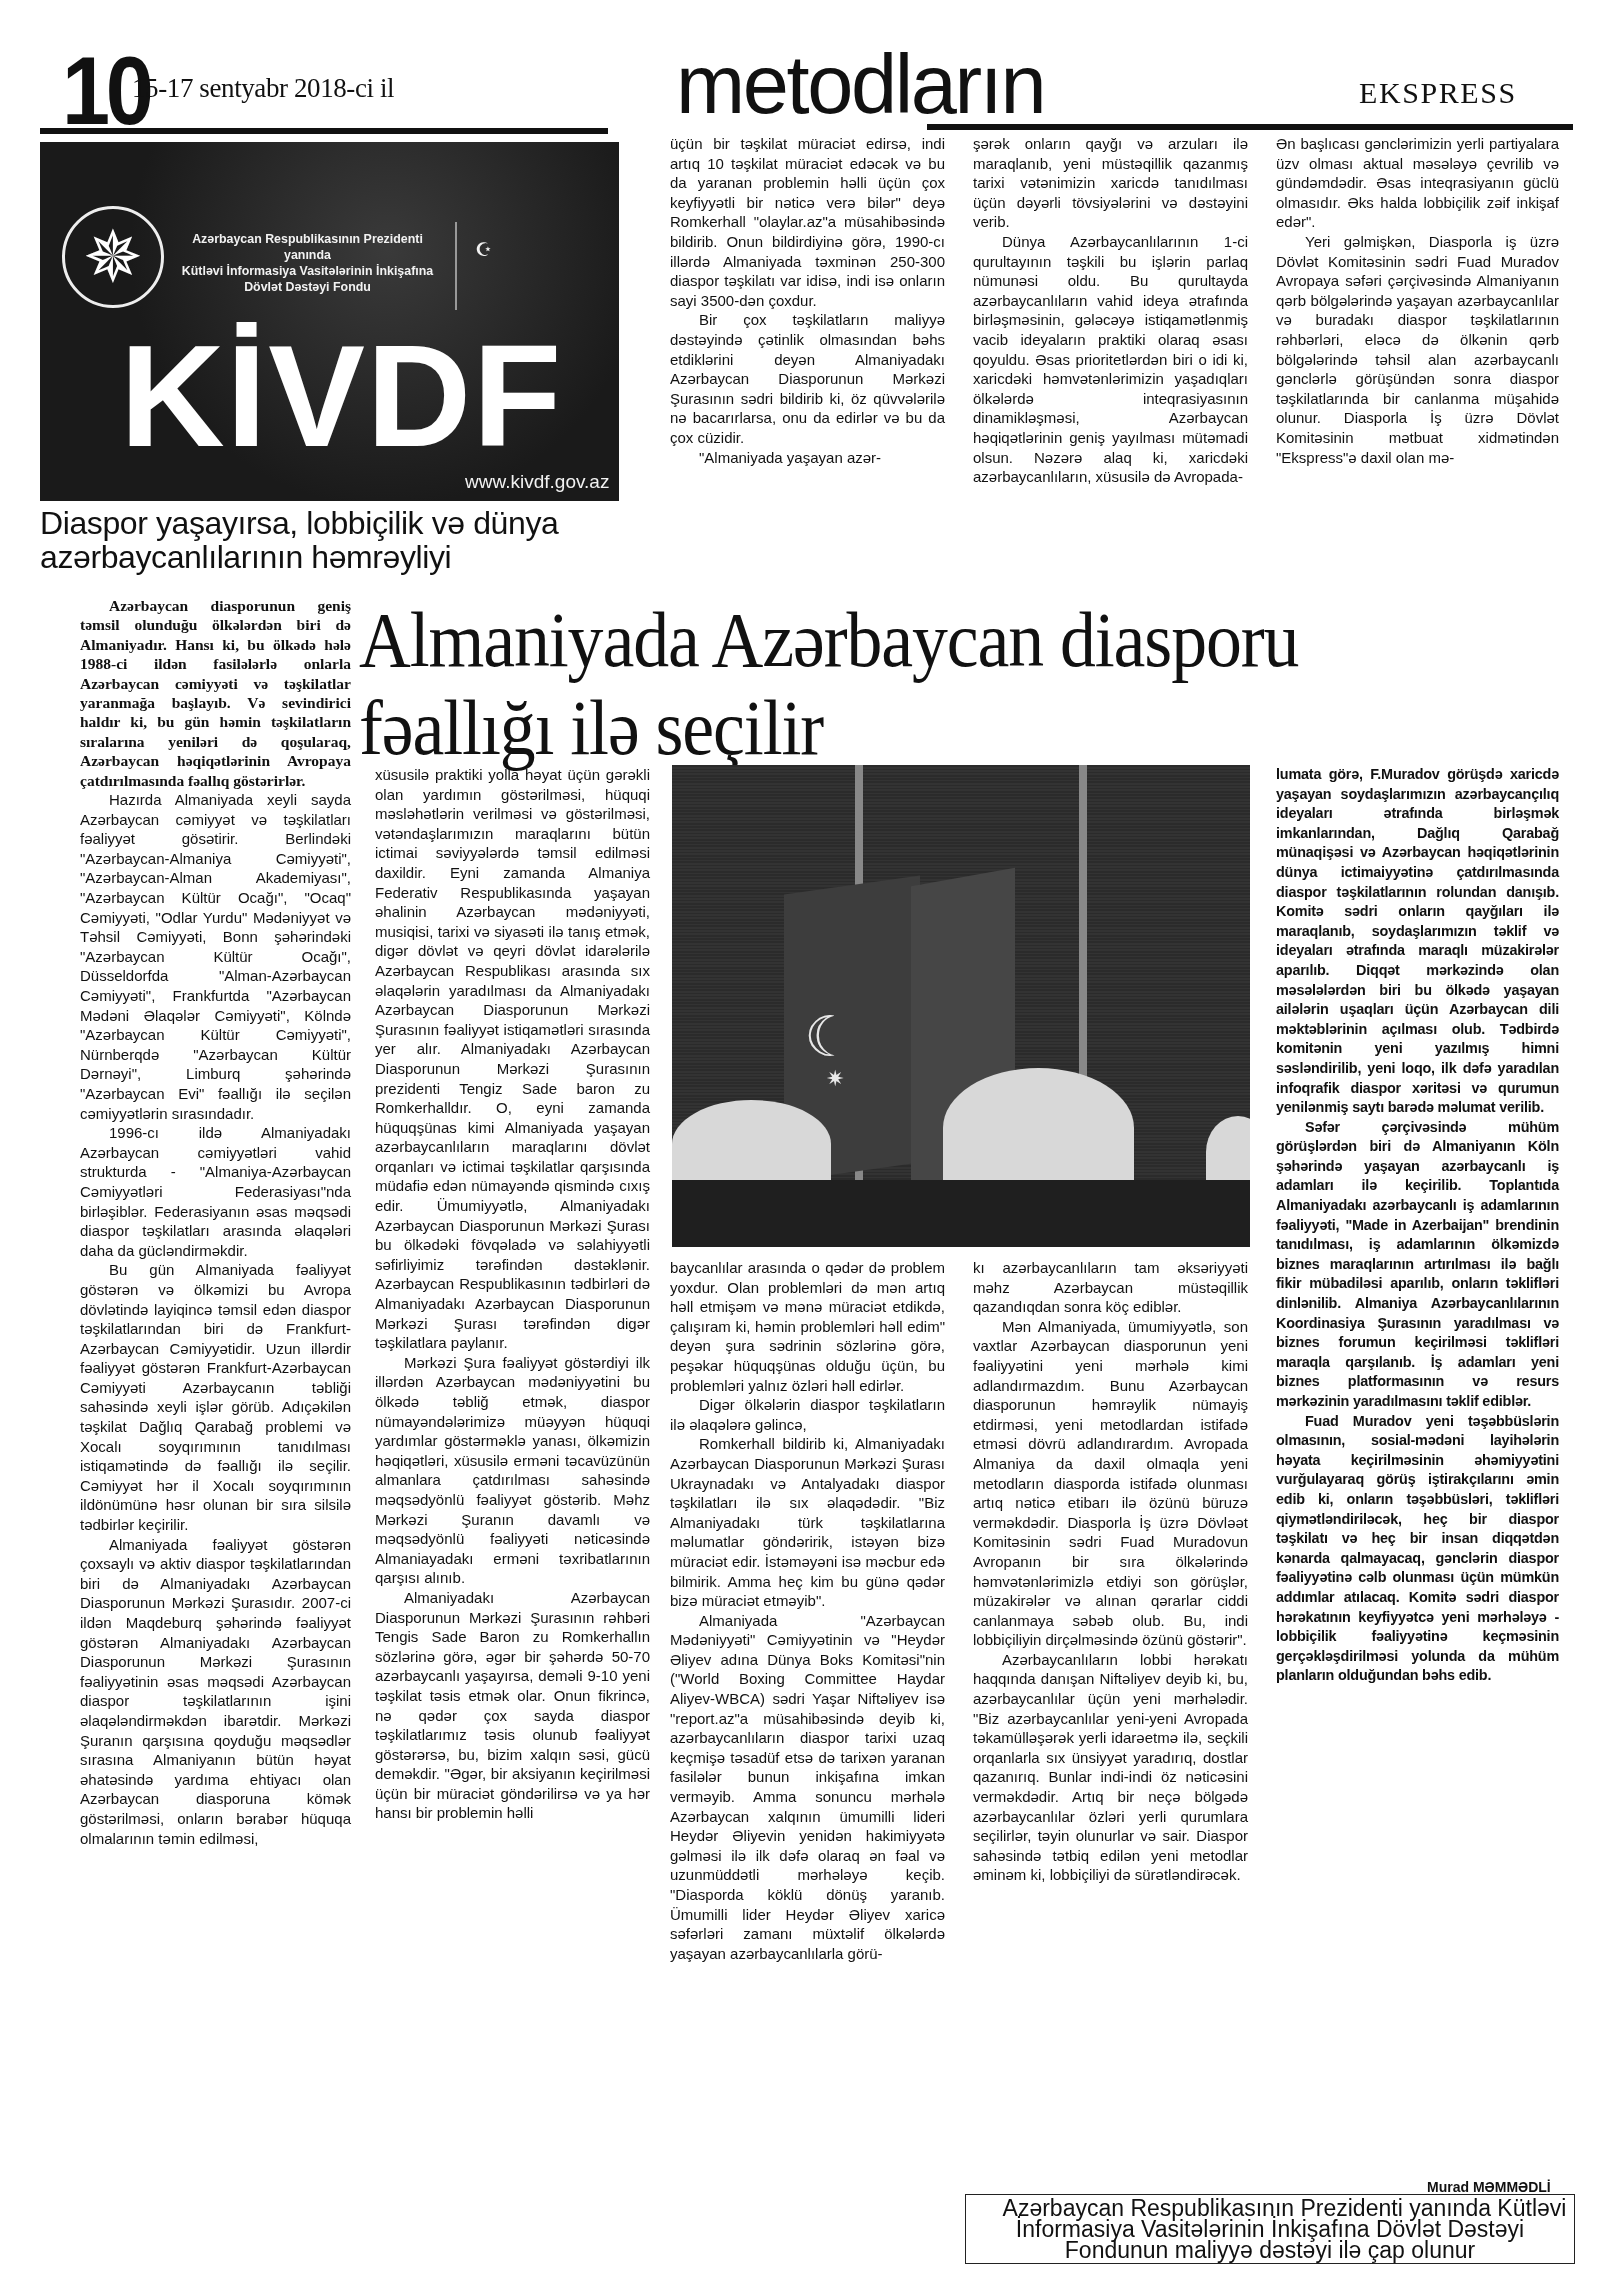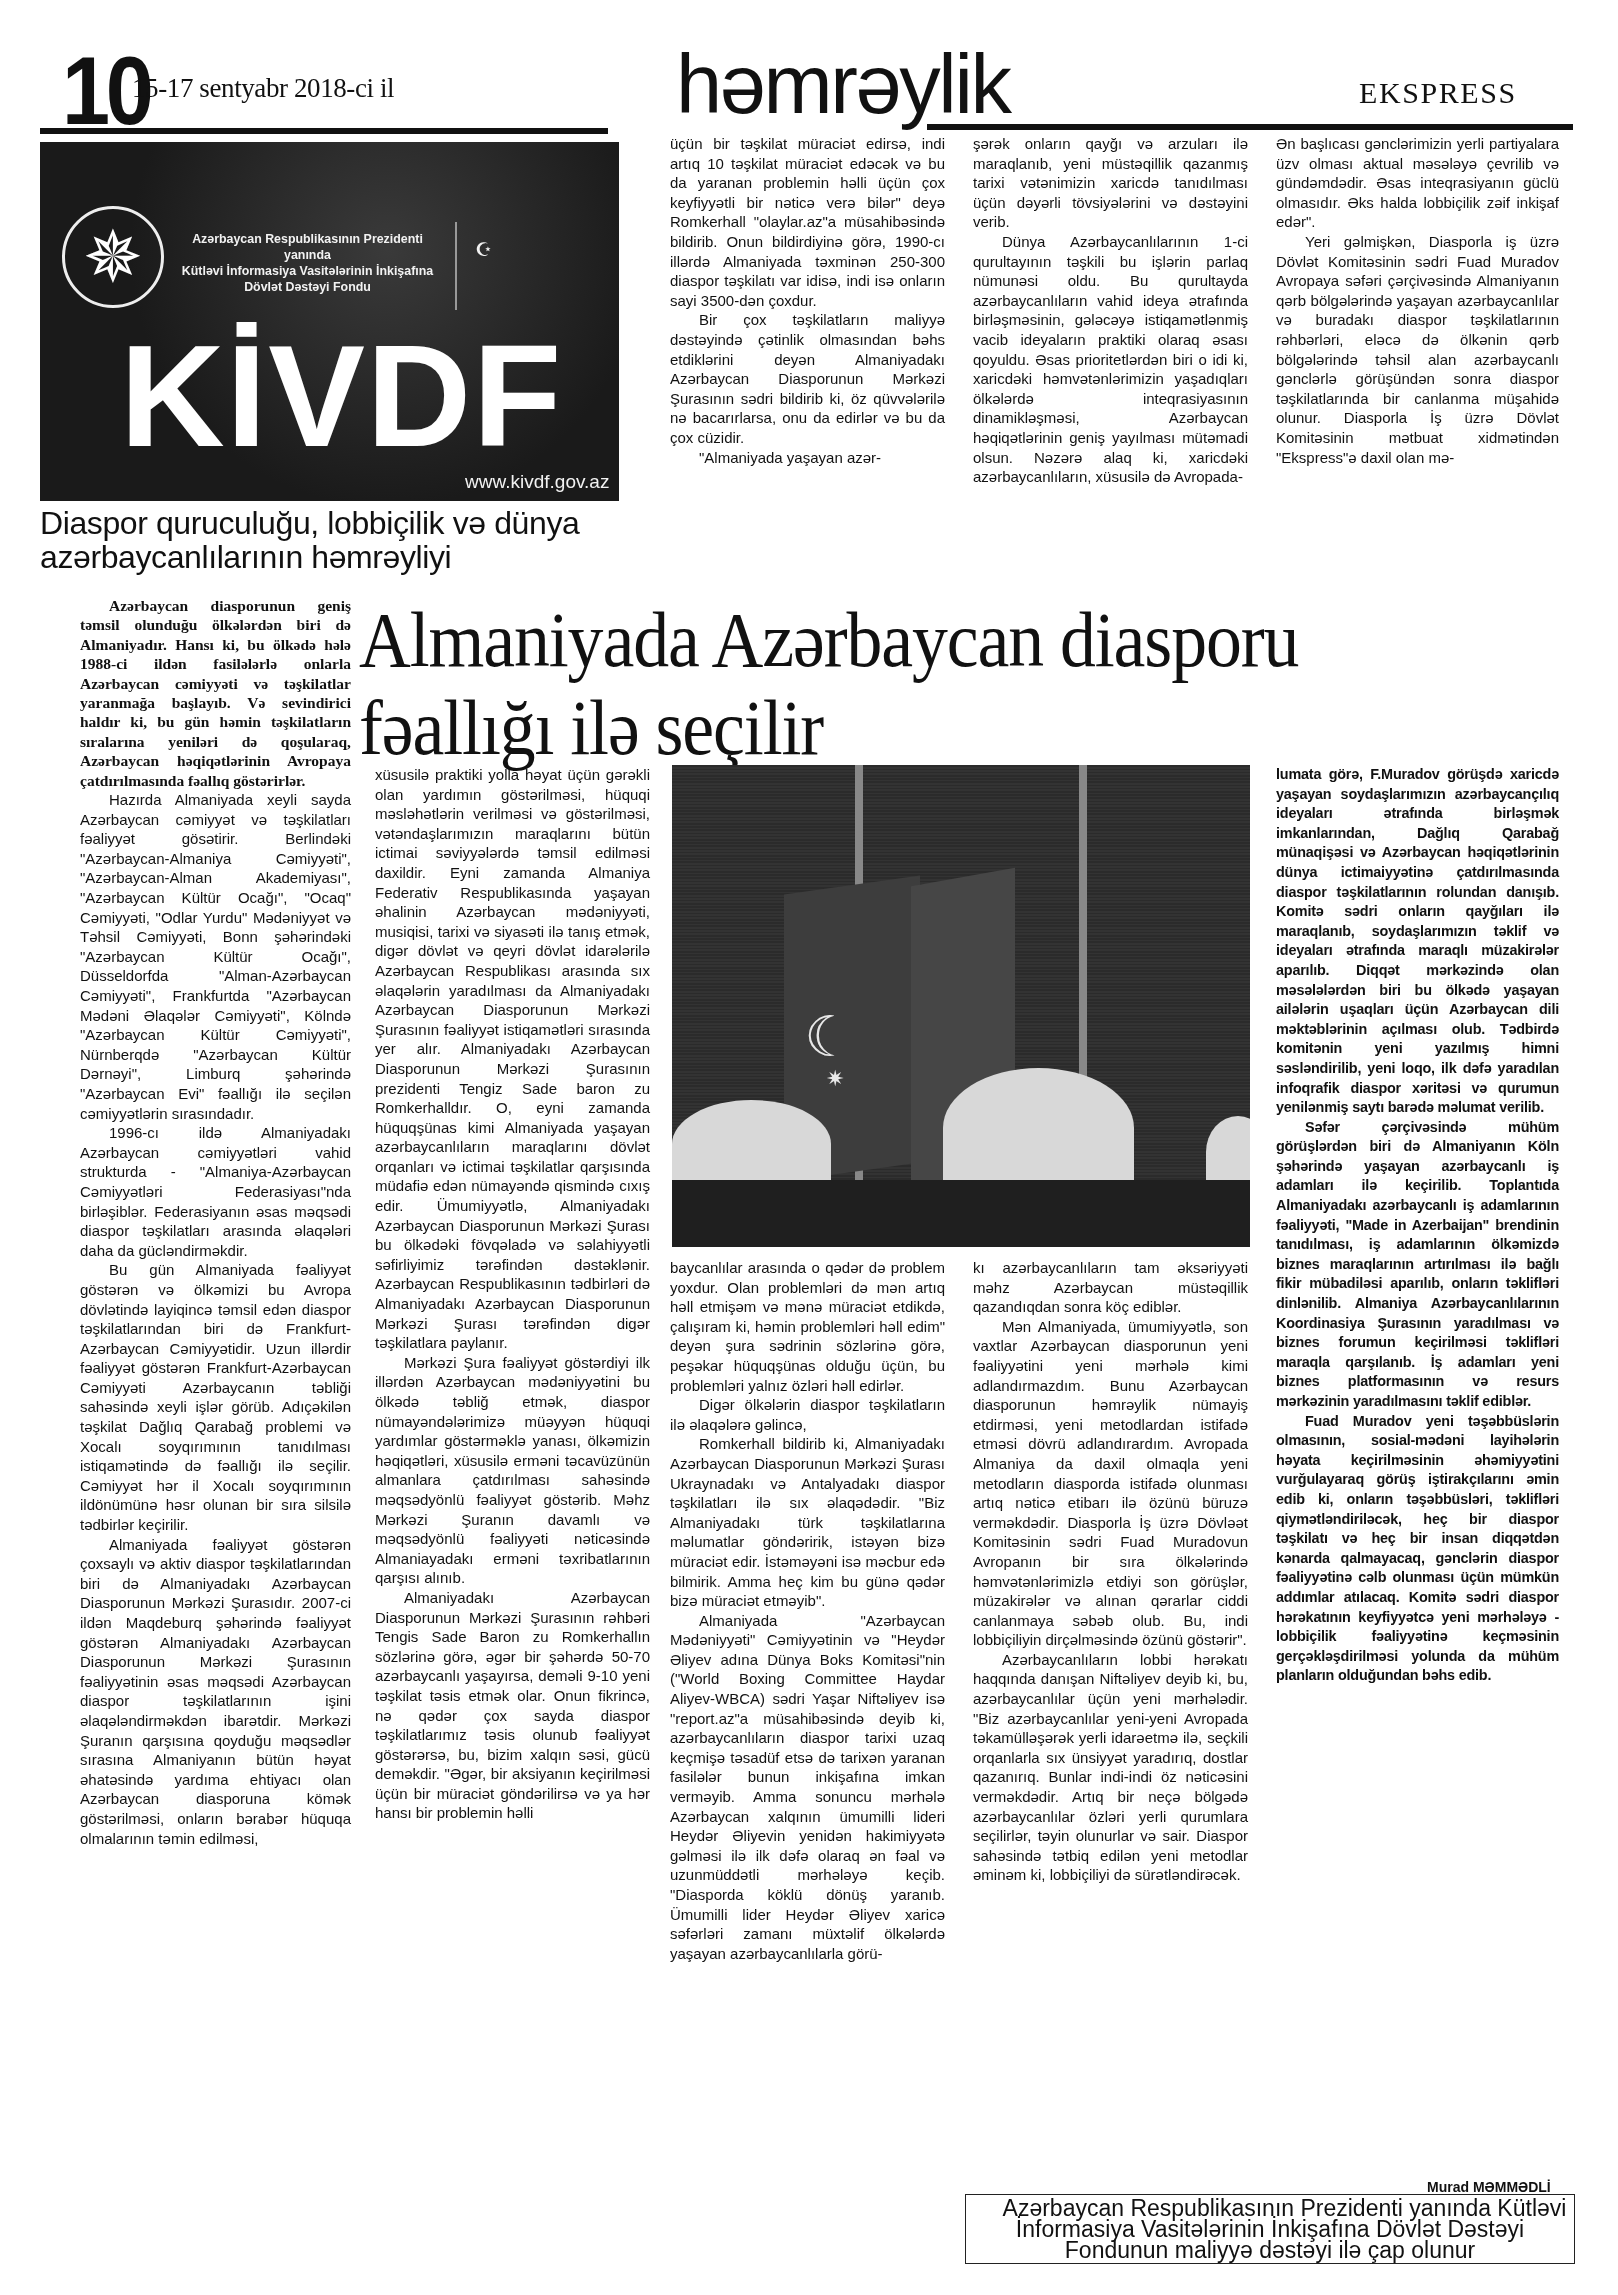--- a/index.html
+++ b/index.html
@@ -47,41 +47,41 @@
   .photo .table { left: 0; top: 415px; width: 578px; height: 68px; background: #1f1f1f; }
 
   .byline { left: 1427px; top: 2179px; font-family: "Liberation Sans", sans-serif; font-weight: 700; font-size: 14px; }
   .footer-box { left: 965px; top: 2194px; width: 610px; height: 70px; border: 1.6px solid #222; padding: 3.2px 6.4px; box-sizing: border-box; font-family: "Liberation Sans", sans-serif; font-size: 23px; line-height: 21px; text-indent: 29px; text-align: center; }
 </style>
 </head>
 <body>
 
 <div class="abs pagenum">10</div>
 <div class="abs date">15-17 sentyabr 2018-ci il</div>
-<div class="abs section-title">həmrəylik</div>
+<div class="abs section-title">metodların</div>
 <div class="abs brand">EKSPRESS</div>
 <div class="abs rule-left"></div>
 <div class="abs rule-right"></div>
 
 <div class="abs ad">
   <div class="abs ad-emblem">
     <div class="abs ad-emblem-star">✵</div>
   </div>
   <div class="abs ad-org">
     <div>Azərbaycan Respublikasının Prezidenti yanında</div>
     <div>Kütləvi İnformasiya Vasitələrinin İnkişafına</div>
     <div>Dövlət Dəstəyi Fondu</div>
   </div>
   <div class="abs ad-divider"></div>
   <div class="abs ad-crescent">☪</div>
   <div class="abs ad-logo">KİVDF</div>
   <div class="abs ad-url">www.kivdf.gov.az</div>
 </div>
 
-<div class="abs kicker">Diaspor quruculuğu, lobbiçilik və dünya azərbaycanlılarının həmrəyliyi</div>
+<div class="abs kicker">Diaspor yaşayırsa, lobbiçilik və dünya azərbaycanlılarının həmrəyliyi</div>
 
 <div class="abs headline">
   <div>Almaniyada Azərbaycan diasporu</div>
   <div>fəallığı ilə seçilir</div>
 </div>
 
 <div class="col" style="left:80px; top:596px; width:271px;">
   <p class="lead">Azərbaycan diasporunun geniş təmsil olunduğu ölkələrdən biri də Almaniyadır. Hansı ki, bu ölkədə hələ 1988-ci ildən fasilələrlə onlarla Azərbaycan cəmiyyəti və təşkilatlar yaranmağa başlayıb. Və sevindirici haldır ki, bu gün həmin təşkilatların sıralarına yeniləri də qoşularaq, Azərbaycan həqiqətlərinin Avropaya çatdırılmasında fəallıq göstərirlər.</p>
   <p>Hazırda Almaniyada xeyli sayda Azərbaycan cəmiyyət və təşkilatları fəaliyyət gösətirir. Berlindəki "Azərbaycan-Almaniya Cəmiyyəti", "Azərbaycan-Alman Akademiyası", "Azərbaycan Kültür Ocağı", "Ocaq" Cəmiyyəti, "Odlar Yurdu" Mədəniyyət və Təhsil Cəmiyyəti, Bonn şəhərindəki "Azərbaycan Kültür Ocağı", Düsseldorfda "Alman-Azərbaycan Cəmiyyəti", Frankfurtda "Azərbaycan Mədəni Əlaqələr Cəmiyyəti", Köln­də "Azərbaycan Kültür Cəmiyyəti", Nürnberqdə "Azərbaycan Kültür Dərnəyi", Limburq şəhərində "Azərbaycan Evi" fəallığı ilə seçilən cəmiyyətlərin sırasındadır.</p>
   <p>1996-cı ildə Almaniyadakı Azərbaycan cəmiyyətləri vahid strukturda - "Almaniya-Azərbaycan Cəmiyyətləri Federasiyası"nda birləşiblər. Federasiyanın əsas məqsədi diaspor təşkilatları arasında əlaqələri daha da gücləndirməkdir.</p>

